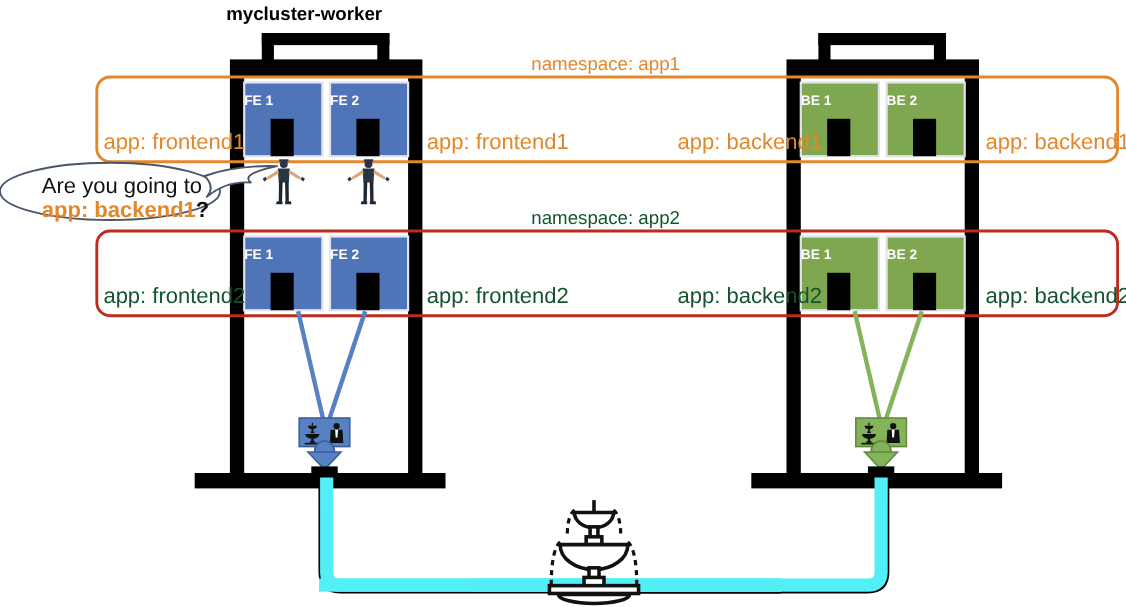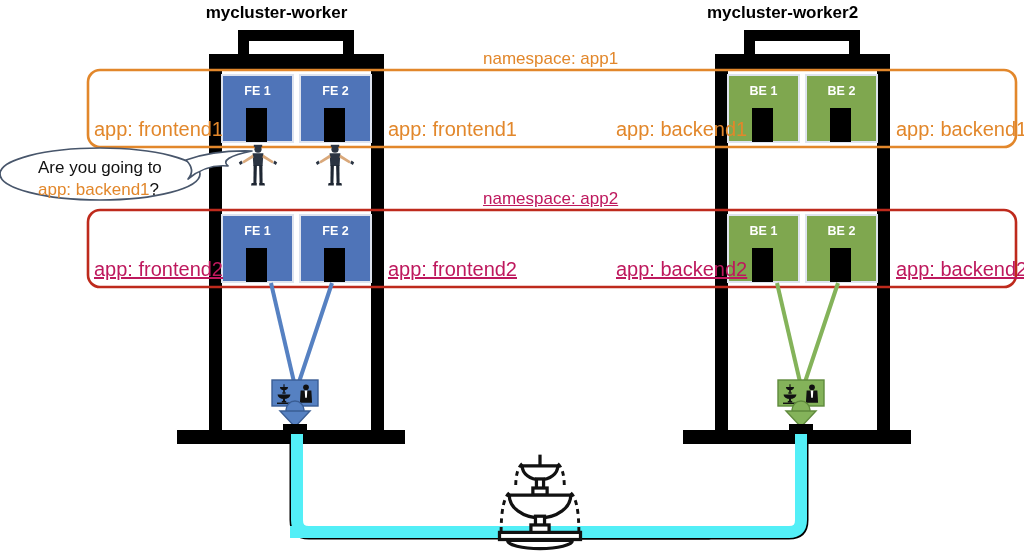--- a/index.html
+++ b/index.html
@@ -12,28 +12,28 @@
   #svgroot{position:absolute;left:0;top:0;width:1024px;height:552px;}
 
   .lbl{position:absolute;white-space:nowrap;line-height:1;}
 
   .worker-title{
     font-size:17px;font-weight:bold;color:#000;
     text-align:center;
   }
   .ns-title{font-size:17px;}
   .ns1{color:#E2872B;text-align:right;}
-  .ns2{color:#be185d;text-decoration:underline;}
+  .ns2{color:#14532d;}
   .app-lbl{font-size:20px;}
   .pod-name{
     position:absolute;color:#ffffff;font-weight:bold;font-size:12.5px;
-    text-align:center;white-space:nowrap;
+    white-space:nowrap;
   }
   .bubble-text{
-    position:absolute;font-size:17px;color:#111;white-space:nowrap;
+    position:absolute;font-size:20px;color:#111;white-space:nowrap;
   }
   .bubble-text .orange{color:#E2872B;}
 </style>
 </head>
 <body>
 
 <div id="stage">
 
   <svg id="svgroot" viewBox="0 0 1024 552">
     <defs>
@@ -226,21 +226,20 @@
 
     <g>
       <ellipse cx="100" cy="174" rx="100" ry="26" fill="#ffffff" stroke="#48566B" stroke-width="1.7"></ellipse>
 
       <path d="M 186 160 Q 214 150 252 151 Q 218 158 228 166 Q 206 164 188 179 Q 196 170 186 160 Z" fill="#ffffff" stroke="#48566B" stroke-width="1.7" stroke-linejoin="round"></path>
     </g>
   </svg>
 
   <div class="lbl worker-title" style="left:159px;top:4px;width:235px;">mycluster-worker</div>
 
-  <div class="lbl worker-title" style="left:665px;top:4px;width:235px;">mycluster-worker2</div>
 
   <div class="lbl ns-title ns1" style="left:483px;top:50px;">namespace: app1</div>
 
   <div class="lbl ns-title ns2" style="left:483px;top:190px;">namespace: app2</div>
 
   <div class="lbl app-lbl ns1" style="left:94px;top:119px;">app: frontend1</div>
   <div class="lbl app-lbl ns1" style="left:388px;top:119px;">app: frontend1</div>
   <div class="lbl app-lbl ns1" style="left:616px;top:119px;">app: backend1</div>
   <div class="lbl app-lbl ns1" style="left:896px;top:119px;">app: backend1</div>
 
@@ -253,17 +252,17 @@
   <div class="pod-name" style="left:300px;top:84px;width:71px;">FE 2</div>
   <div class="pod-name" style="left:222px;top:224px;width:71px;">FE 1</div>
   <div class="pod-name" style="left:300px;top:224px;width:71px;">FE 2</div>
 
   <div class="pod-name" style="left:728px;top:84px;width:71px;">BE 1</div>
   <div class="pod-name" style="left:806px;top:84px;width:71px;">BE 2</div>
   <div class="pod-name" style="left:728px;top:224px;width:71px;">BE 1</div>
   <div class="pod-name" style="left:806px;top:224px;width:71px;">BE 2</div>
 
   <div class="bubble-text" style="left:38px;top:158px;">Are you going to</div>
-  <div class="bubble-text" style="left:38px;top:180px;">
+  <div class="bubble-text" style="left:38px;top:180px;font-weight:bold;">
     <span class="orange">app: backend1</span><span>?</span>
   </div>
 
 </div>
 
 </body></html>

